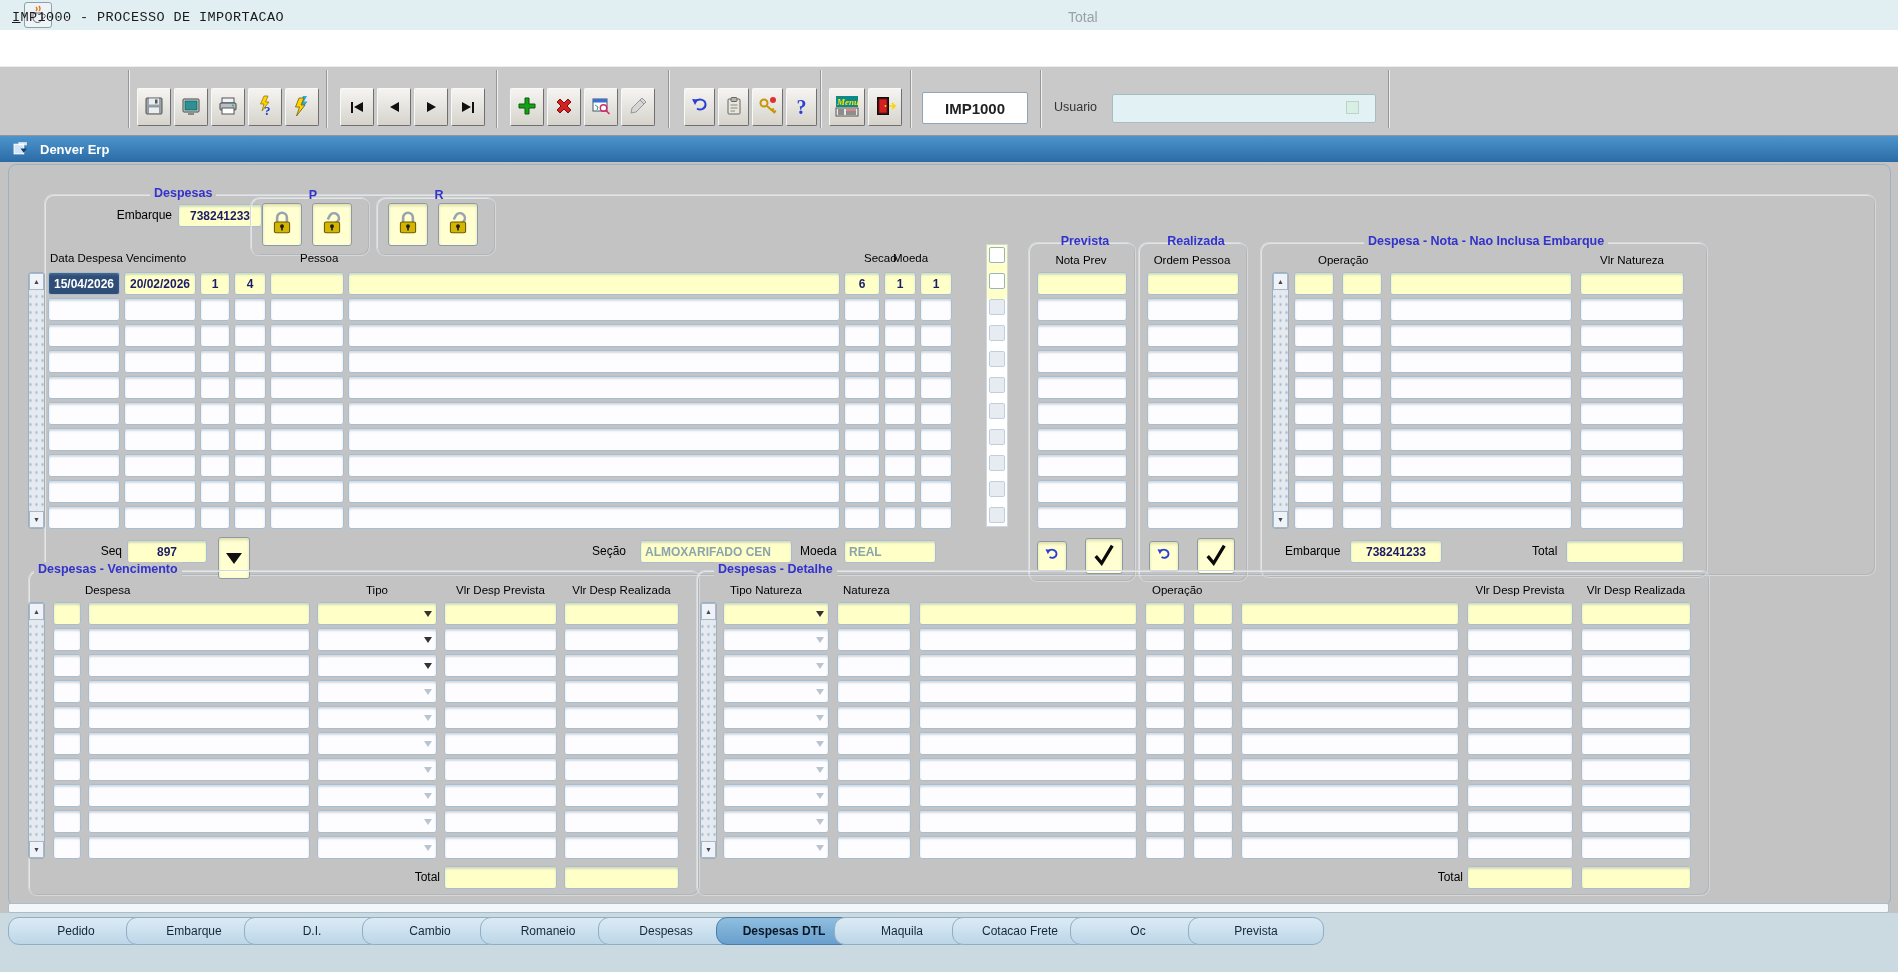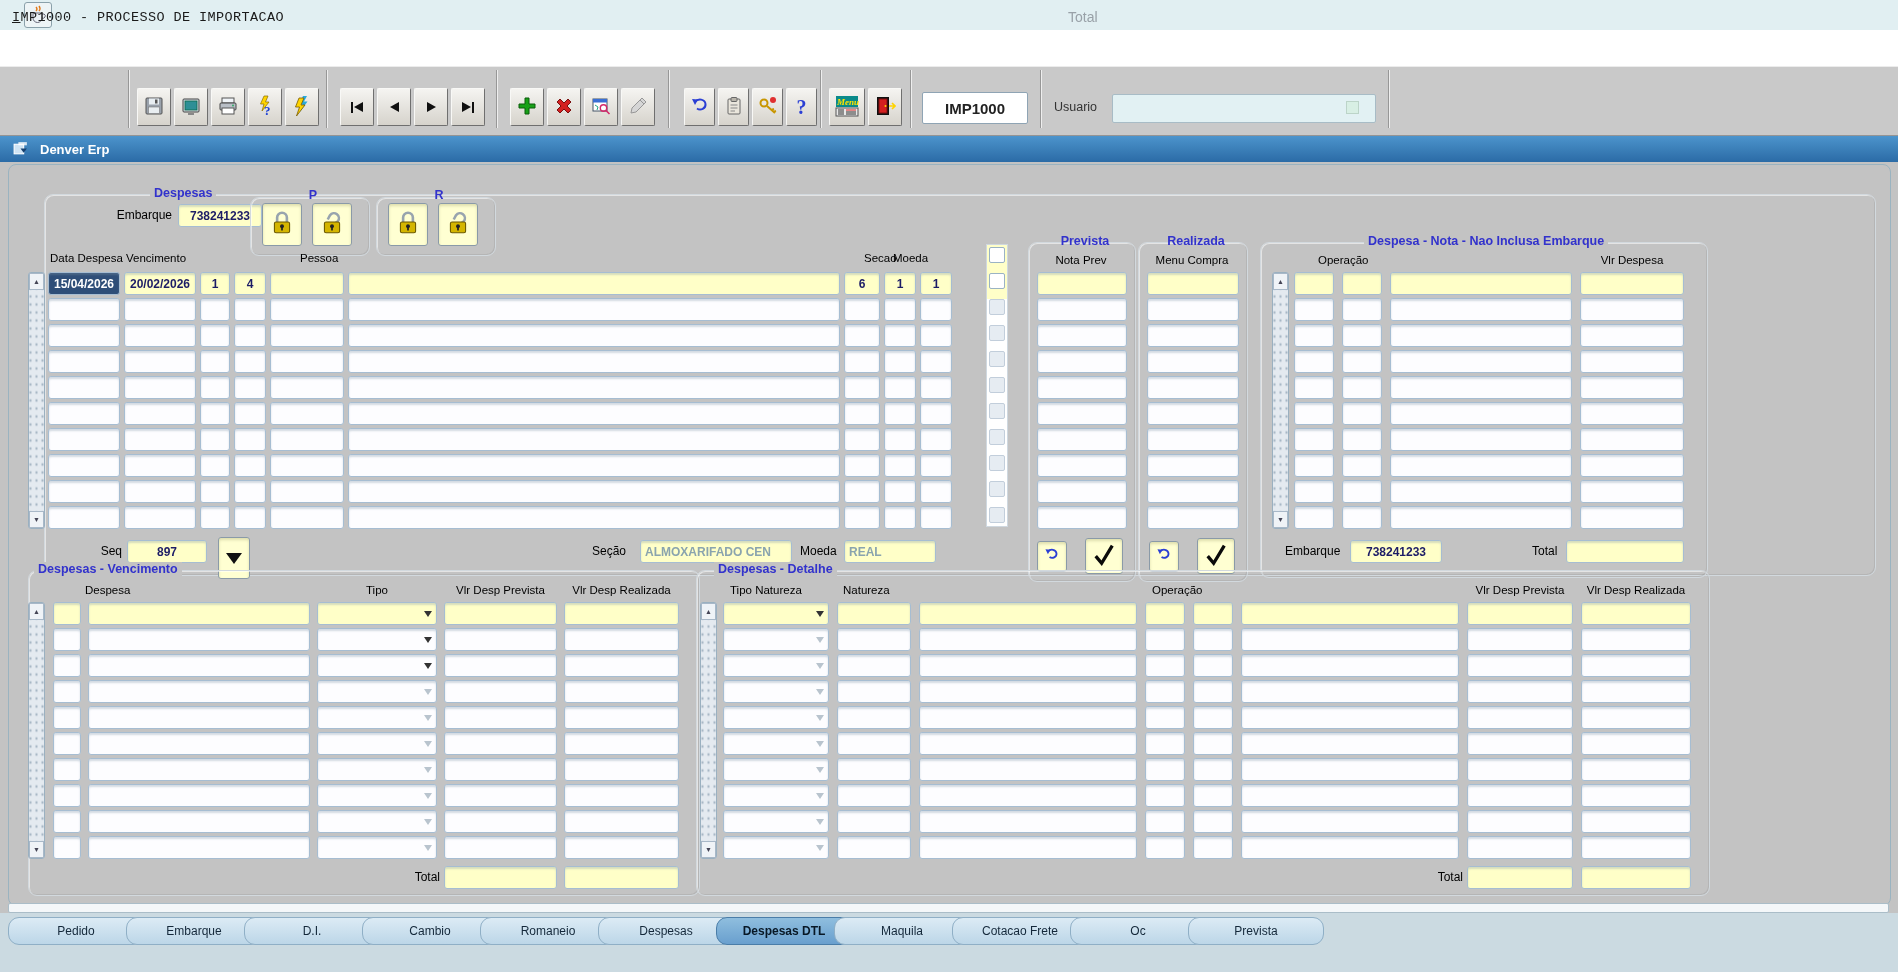--- a/index.html
+++ b/index.html
@@ -448,21 +448,21 @@
     <span class="cb pale" style="top:210px"></span>
     <span class="cb pale" style="top:236px"></span>
     <span class="cb pale" style="top:262px"></span>
   </div>
 
   <div class="abs gframe" style="left:1028px;top:242px;width:106px;height:338px"></div>
   <div class="abs gframe" style="left:1138px;top:242px;width:108px;height:338px"></div>
   <div class="abs glabel ctr" style="left:1028px;top:234px;width:106px;background:transparent">Prevista</div>
   <div class="abs glabel ctr" style="left:1138px;top:234px;width:108px;background:transparent">Realizada</div>
   <div class="abs hlabel ctr" style="left:1028px;top:254px;width:106px">Nota Prev</div>
-  <div class="abs hlabel ctr" style="left:1138px;top:254px;width:108px">Menu Compra</div>
+  <div class="abs hlabel ctr" style="left:1138px;top:254px;width:108px">Ordem Pessoa</div>
 
   <div class="abs" style="left:1037px;top:272px">
     <div class="row">
         <span class="fld fy" style="width:90px"></span>
       </div>
     <div class="row">
         <span class="fld" style="width:90px"></span>
       </div>
       <div class="row">
         <span class="fld" style="width:90px"></span>
@@ -518,21 +518,21 @@
         <span class="fld" style="width:92px"></span>
       </div>
       <div class="row">
         <span class="fld" style="width:92px"></span>
       </div>
   </div>
 
   <div class="abs gframe" style="left:1260px;top:242px;width:446px;height:334px"></div>
   <div class="abs glabel" style="left:1364px;top:234px">Despesa - Nota - Nao Inclusa Embarque</div>
   <div class="abs hlabel" style="left:1318px;top:254px">Operação</div>
-  <div class="abs hlabel ctr" style="left:1580px;top:254px;width:104px">Vlr Despesa</div>
+  <div class="abs hlabel ctr" style="left:1580px;top:254px;width:104px">Vlr Natureza</div>
 
   <div class="abs vscroll" style="left:1272px;top:272px;height:257px">
     <div class="sb-b">▲</div>
     <div class="sb-t"></div>
     <div class="sb-b">▼</div>
   </div>
 
   <div class="abs g8" style="left:1294px;top:272px">
     <div class="row">
       <span class="fld fy" style="width:40px"></span>

